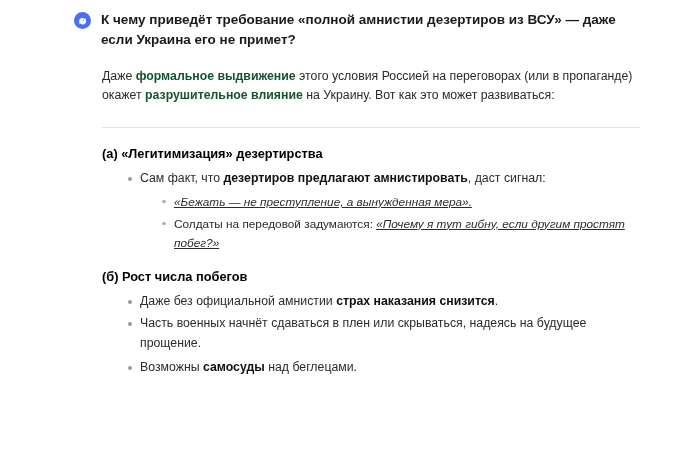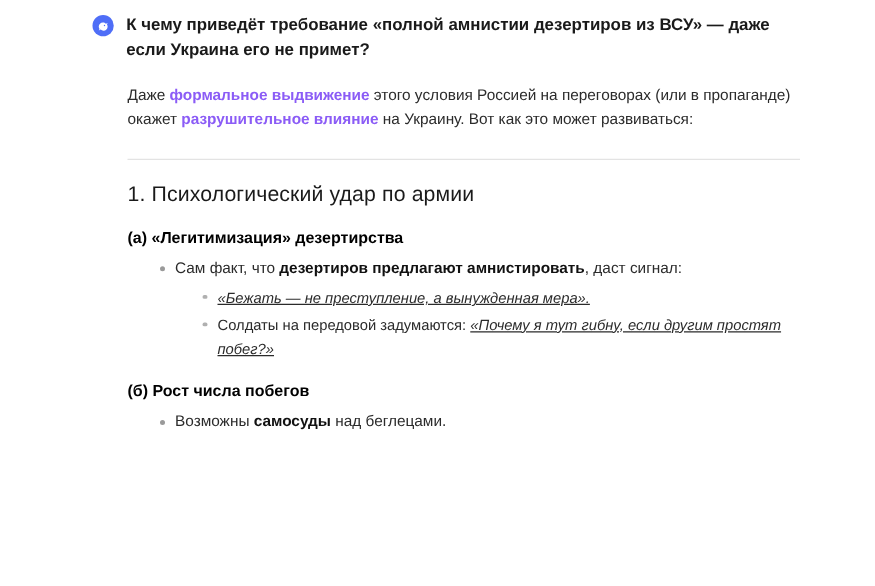--- a/index.html
+++ b/index.html
@@ -65,21 +65,21 @@
     margin: 0;
     max-width: 540px;
   }
   .intro {
     font-size: 12.3px;
     line-height: 1.55;
     color: #2b2b2b;
     margin: 18px 0 0 0;
     max-width: 560px;
   }
-  .intro b { font-weight: bold; color: #8b5cf6; }
+  .intro b { font-weight: bold; color: #14532d; }
   .divider {
     border: 0;
     border-top: 1px solid #e3e3e3;
     margin: 22px 0 18px 0;
     max-width: 570px;
   }
   h2.section-heading {
     font-size: 17px;
     font-weight: normal;
     color: #1a1a1a;
@@ -156,33 +156,36 @@
           <circle cx="6.6" cy="5.4" r="0.55" fill="#4f6ef7"></circle>
         </svg>
       </div>
       <h1 class="title">К чему приведёт требование «полной амнистии дезертиров из ВСУ» — даже если Украина его не примет?</h1>
     </div>
 
     <p class="intro"><span>Даже </span><b>формальное выдвижение</b><span> этого условия Россией на переговорах (или в пропаганде) окажет </span><b>разрушительное влияние</b><span> на Украину. Вот как это может развиваться:</span></p>
 
     <hr class="divider">
 
-    <h2 class="section-heading">1. Психологический удар по армии</h2>
 
     <h3 class="sub-heading">(а) «Легитимизация» дезертирства</h3>
     <ul class="bullets">
       <li>
         <span>Сам факт, что </span><b>дезертиров предлагают амнистировать</b><span>, даст сигнал:</span>
         <ul class="sub-bullets">
           <li><i>«Бежать — не преступление, а вынужденная мера».</i></li>
           <li><span>Солдаты на передовой задумаются: </span><i>«Почему я тут гибну, если другим простят побег?»</i></li>
         </ul>
       </li>
     </ul>
 
     <h3 class="sub-heading">(б) Рост числа побегов</h3>
+    <ul class="bullets">
+      <li><span>Даже без официальной амнистии </span><b>страх наказания снизится</b><span>.</span></li>
+      <li><span>Часть военных начнёт сдаваться в плен или скрываться, надеясь на будущее прощение.</span></li>
+    </ul>
 
     <ul class="bullets">
       <li><span>Возможны </span><b>самосуды</b><span> над беглецами.</span></li>
     </ul>
 
   </div>
 </div>
 
 </body></html>

